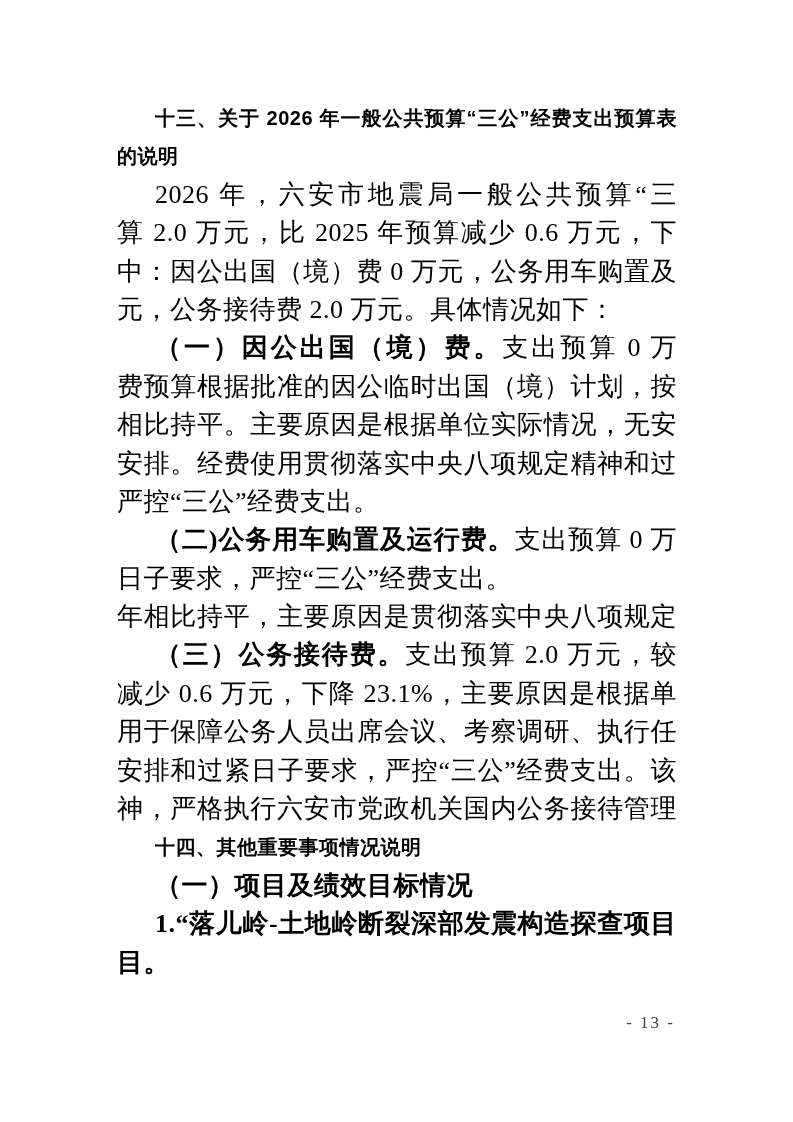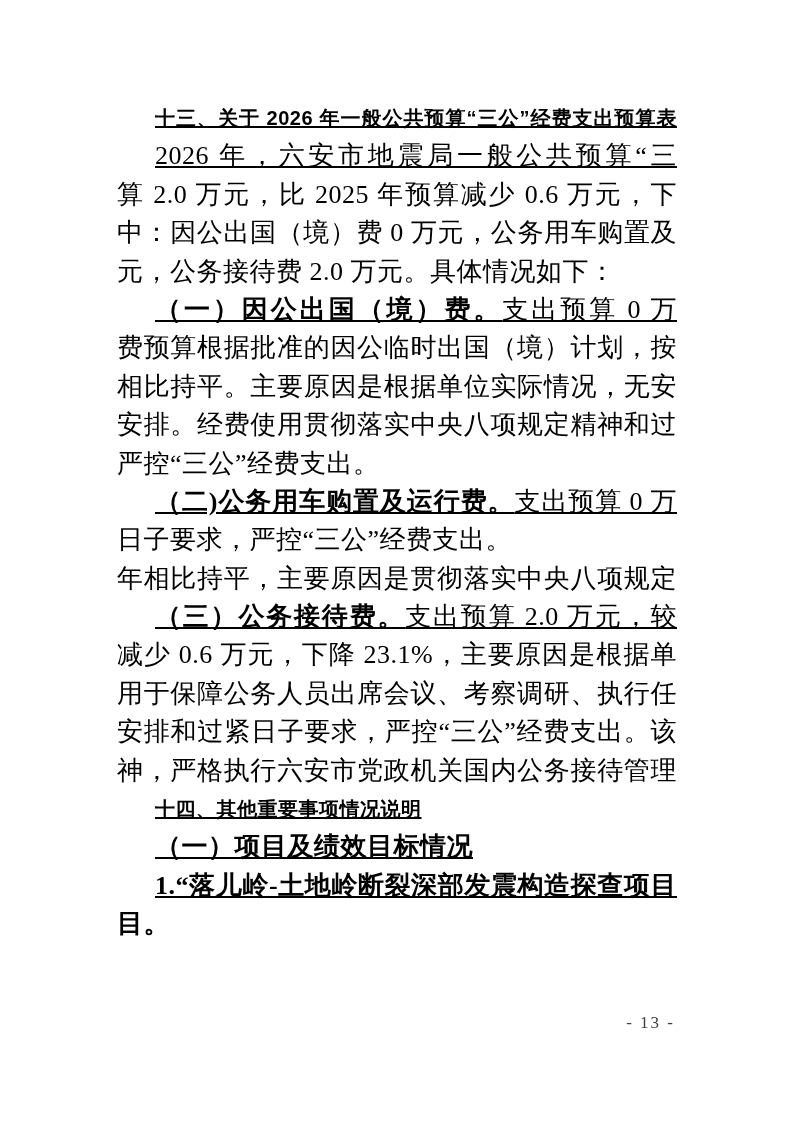--- a/index.html
+++ b/index.html
@@ -24,21 +24,21 @@
   .ln {
     font-family: "Liberation Serif", serif;
     font-size: 26px;
     line-height: 38.4px;
     height: 38.4px;
     overflow: hidden;
     letter-spacing: 0.5px;
     white-space: normal;
     color: #000000;
   }
-  .ln.ind { text-indent: 38px; text-decoration: underline; }
+  .ln.ind { text-indent: 38px; }
   .ln.j {
     text-align: justify;
     text-align-last: justify;
   }
   .ln.sans {
     font-family: "Liberation Sans", sans-serif;
     font-weight: bold;
     font-size: 20px;
   }
   .b { font-weight: bold; }
@@ -52,20 +52,21 @@
     letter-spacing: 2px;
     color: #404040;
   }
 </style>
 </head>
 <body>
 
 <div class="page">
   <div class="content" id="content">
       <div class="ln ind j sans"><span class="b">十三、关于 2026 年一般公共预算“三公”经费支出预算表</span></div>
+      <div class="ln sans"><span class="b">的说明</span></div>
       <div class="ln ind j"><span>2026 年，六安市地震局一般公共预算“三公”经费支出预</span></div>
       <div class="ln j"><span>算 2.0 万元，比 2025 年预算减少 0.6 万元，下降 23.1%。其</span></div>
       <div class="ln j"><span>中：因公出国（境）费 0 万元，公务用车购置及运行费 3 万</span></div>
       <div class="ln"><span>元，公务接待费 2.0 万元。具体情况如下：</span></div>
       <div class="ln ind j"><span class="b">（一）因公出国（境）费。</span><span>支出预算 0 万元，与 2025 年</span></div>
       <div class="ln j"><span>费预算根据批准的因公临时出国（境）计划，按照规定标准</span></div>
       <div class="ln j"><span>相比持平。主要原因是根据单位实际情况，无安排。该项经</span></div>
       <div class="ln j"><span>安排。经费使用贯彻落实中央八项规定精神和过紧日子要求，</span></div>
       <div class="ln"><span>严控“三公”经费支出。</span></div>
       <div class="ln ind j"><span class="b">（二)公务用车购置及运行费。</span><span>支出预算 0 万元,与 2025</span></div>

